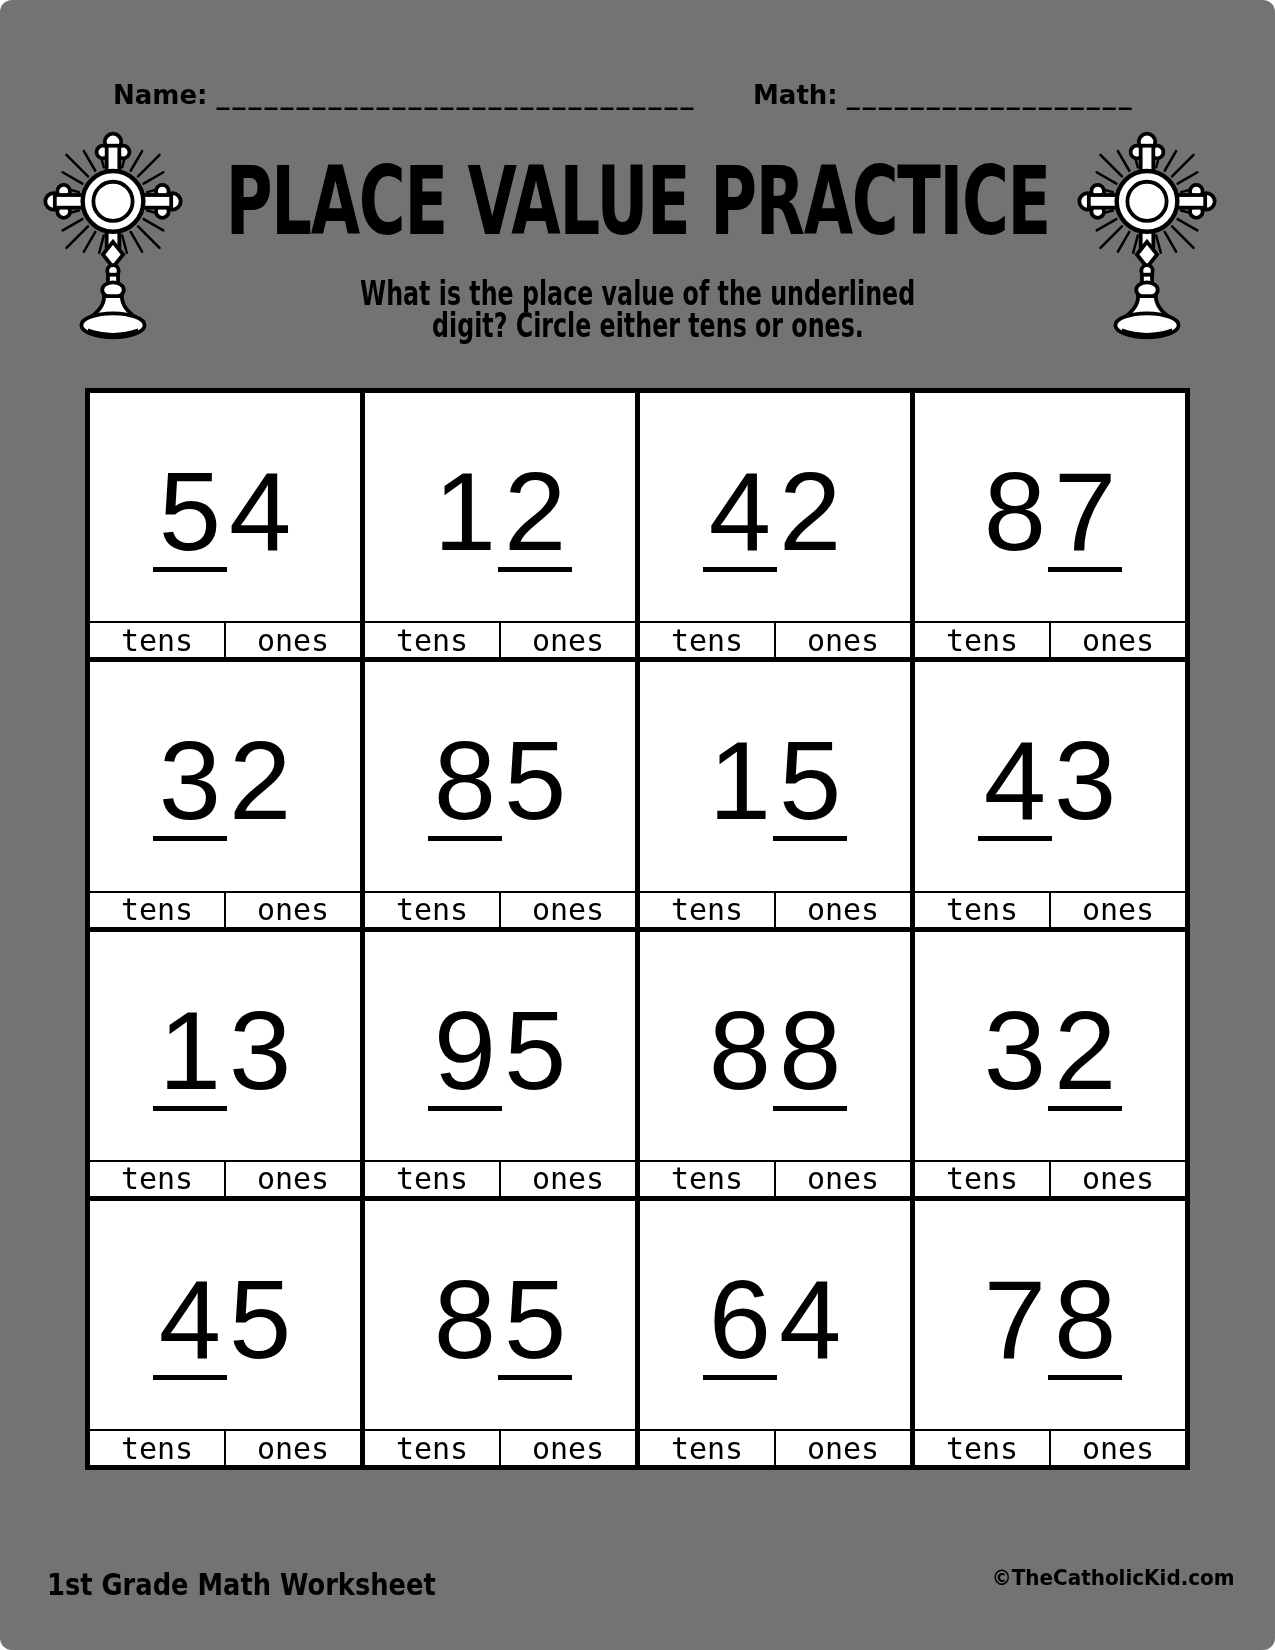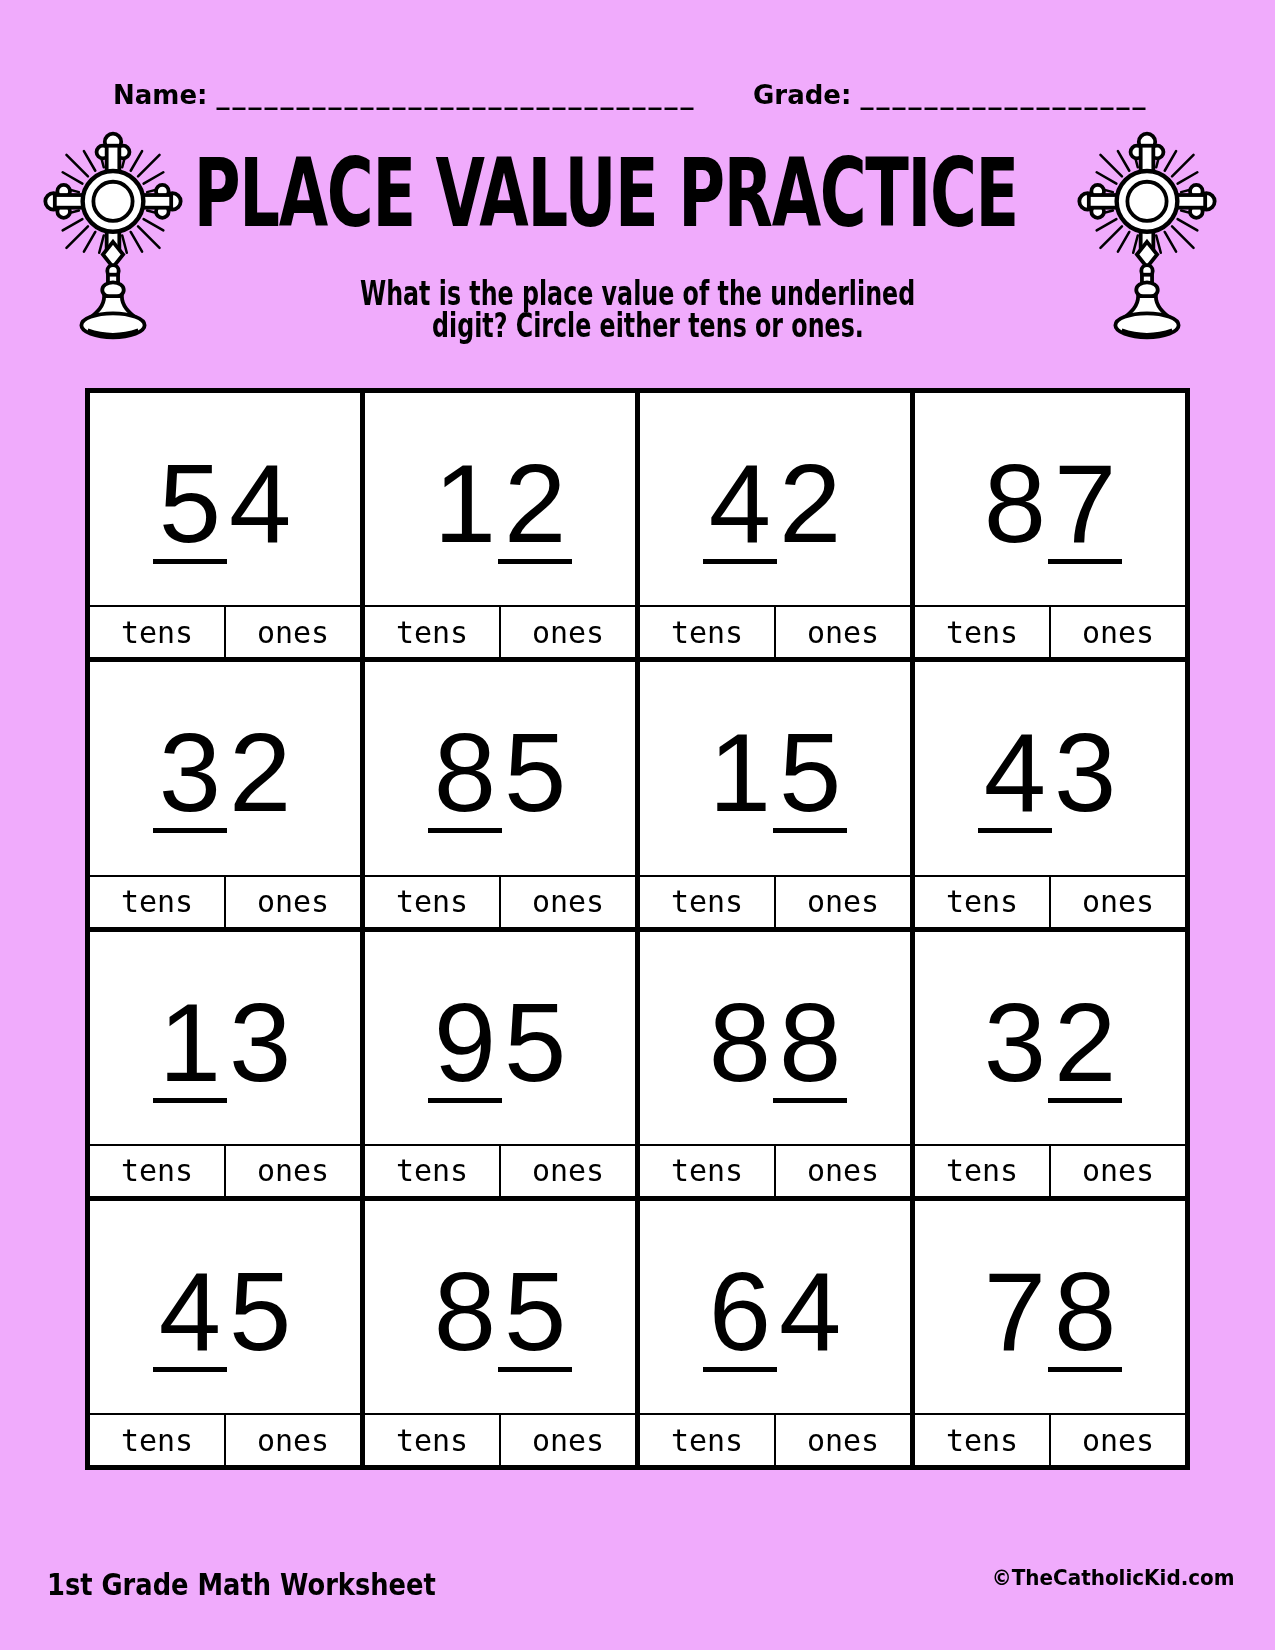--- a/index.html
+++ b/index.html
@@ -1,34 +1,35 @@
 <!DOCTYPE html>
 <html><head>
 <meta charset="utf-8">
 <style>
   * { margin:0; padding:0; box-sizing:border-box; }
   html,body { background:#fff; }
   .page {
     position:relative; width:1275px; height:1650px; margin:0 auto;
-    background:#f0abfc; color:#000; font-family:"DejaVu Sans", sans-serif;
+    background:#737373; color:#000; font-family:"DejaVu Sans", sans-serif;
     overflow:hidden;
+    border-radius:12px;
   }
 
   
   .name-block { position:absolute; left:113px; top:80px; font-size:26px; font-weight:bold; white-space:nowrap; }
   .date-block { position:absolute; left:753px; top:80px; font-size:26px; font-weight:bold; white-space:nowrap; }
   .write-line { font-weight:bold; letter-spacing:3px; }
 
   
   .icon-left  { position:absolute; left:37px;  top:128px; width:152px; height:215px; }
   .icon-right { position:absolute; left:1071px; top:128px; width:152px; height:215px; }
   .icon-left svg, .icon-right svg { width:100%; height:100%; }
 
   
-  .title { position:absolute; left:0; right:0; top:147px; }
+  .title { position:absolute; left:0; right:0; top:155px; text-align:center; }
   .title span {
     display:inline-block; white-space:nowrap;
     font-family:"DejaVu Sans", sans-serif; font-weight:bold;
     font-size:94px; line-height:1; letter-spacing:-2px;
     transform:scaleX(0.68); transform-origin:center;
   }
   .subtitle-line { position:absolute; left:0; right:0; text-align:center; }
   .subtitle-line span {
     display:inline-block; white-space:nowrap;
     font-weight:bold; font-size:33px; line-height:1;
@@ -49,21 +50,21 @@
     flex:1; display:flex; align-items:center; justify-content:center;
     gap:8px; padding-top:10px;
     font-family:"Liberation Sans", sans-serif; font-size:112px; line-height:1;
   }
   .digit { position:relative; display:inline-block; }
   .digit.u::after {
     content:""; position:absolute; left:-6px; right:-6px; bottom:-4px;
     height:5px; background:#000;
   }
   .strip {
-    height:52px; border-top:2px solid #000; display:flex; align-items:stretch;
+    height:36px; border-top:2px solid #000; display:flex; align-items:stretch;
     font-family:"DejaVu Sans Mono", monospace; font-size:30px;
   }
   .opt { flex:1; display:flex; align-items:center; justify-content:center; cursor:pointer; }
   .opt-tens { border-right:2px solid #000; }
 
   
   .footer-left {
     position:absolute; left:47px; top:1566px;
     font-size:31px; font-weight:bold; white-space:nowrap;text-align:center;
   }
@@ -77,21 +78,21 @@
 </head>
 <body>
 
 <div class="page">
 
   <div class="name-block">
     <span>Name:</span>
     <span class="write-line">______________________________</span>
   </div>
   <div class="date-block">
-    <span>Grade:</span>
+    <span>Math:</span>
     <span class="write-line">__________________</span>
   </div>
 
   <div class="icon-left">
     <svg viewBox="0 0 120 170" xmlns="http://www.w3.org/2000/svg">
       <g stroke="#000" stroke-width="2" stroke-linecap="round">
         <line x1="87.0" y1="50.7" x2="100.6" y2="47.1"></line>
           <line x1="84.2" y1="44.0" x2="99.8" y2="35.0"></line>
         <line x1="79.8" y1="38.2" x2="96.8" y2="21.2"></line>
           <line x1="74.0" y1="33.8" x2="83.0" y2="18.2"></line>

